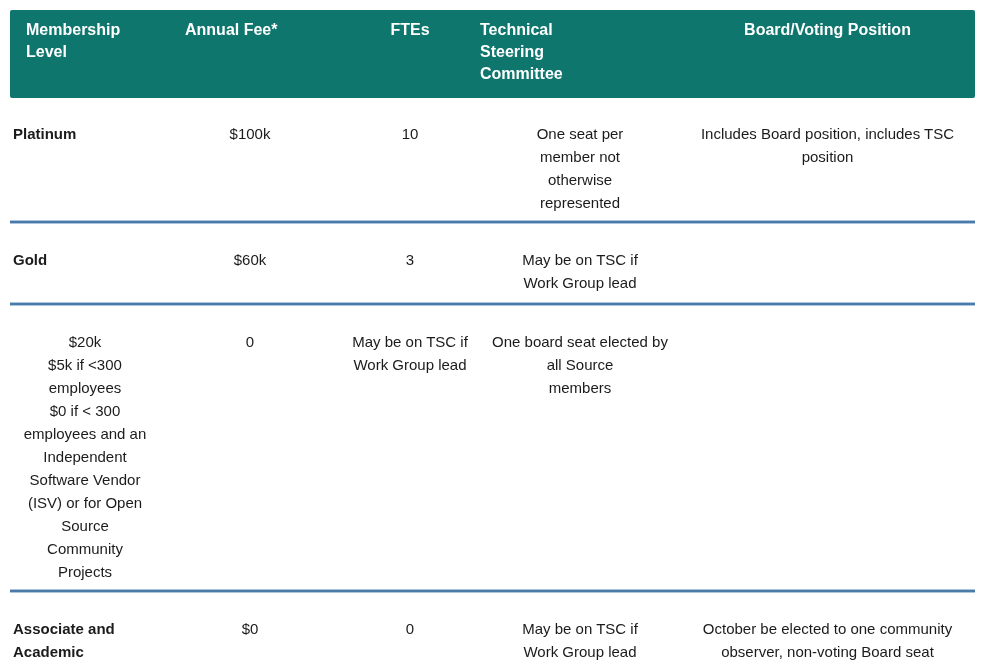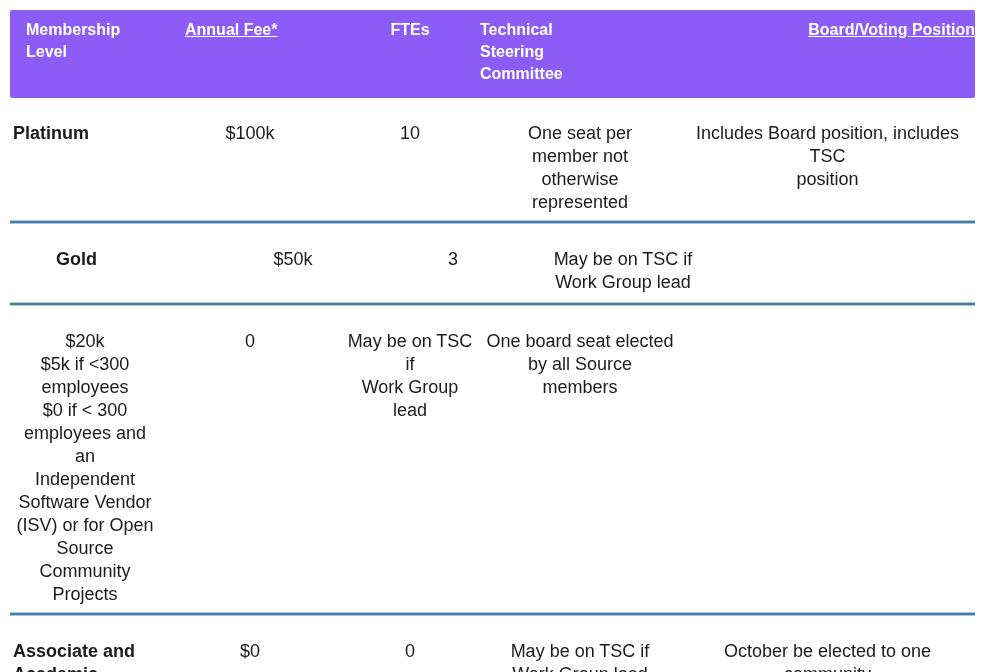--- a/index.html
+++ b/index.html
@@ -20,47 +20,47 @@
     top: 10px;
     width: 965px;
   }
   .grid {
     display: grid;
     grid-template-columns: 150px 180px 140px 200px 295px;
     box-sizing: border-box;
   }
   
   .thead {
-    background: #8b5cf6;
+    background: #0f766e;
     color: #ffffff;
     font-weight: bold;
     font-size: 16px;
     line-height: 22px;
     min-height: 88px;
     padding-top: 9px;
     border-radius: 2px;
   }
   .th {
     white-space: pre-line;
     box-sizing: border-box;
   }
   .th.c1 { text-align: left;  padding-left: 16px; }
-  .th.c2 { text-align: left;  padding-left: 25px; text-decoration: underline; }
+  .th.c2 { text-align: left;  padding-left: 25px; }
   .th.c3 { text-align: center; }
   .th.c4 { text-align: left; }
-  .th.c5 { text-align: right; text-decoration: underline; }
+  .th.c5 { text-align: center; }
   
   .trow {
-    font-size: 18px;
+    font-size: 15px;
     line-height: 23px;
     padding: 24px 0 6px 0;
     box-sizing: border-box;
   }
   .trow.r1 { min-height: 122px; }
-  .trow.r2 { min-height: 78px; margin-left: 43px;  }
+  .trow.r2 { min-height: 78px;  }
   .trow.r3 { min-height: 281px; }
   .trow.r4 { min-height: 80px;  }
   .cell {
     white-space: pre-line;
     text-align: center;
     padding: 0 6px;
     box-sizing: border-box;
   }
   .cell.level {
     text-align: left;
@@ -104,21 +104,21 @@
 otherwise
 represented</div>
     <div class="cell">Includes Board position, includes TSC
 position</div>
   </div>
 
   <div class="divider"></div>
 
   <div class="grid trow r2">
     <div class="cell level">Gold</div>
-    <div class="cell">$50k</div>
+    <div class="cell">$60k</div>
     <div class="cell">3</div>
     <div class="cell">May be on TSC if
 Work Group lead</div>
   </div>
 
   <div class="divider"></div>
 
   <div class="grid trow r3">
     <div class="cell">$20k
 $5k if &lt;300

